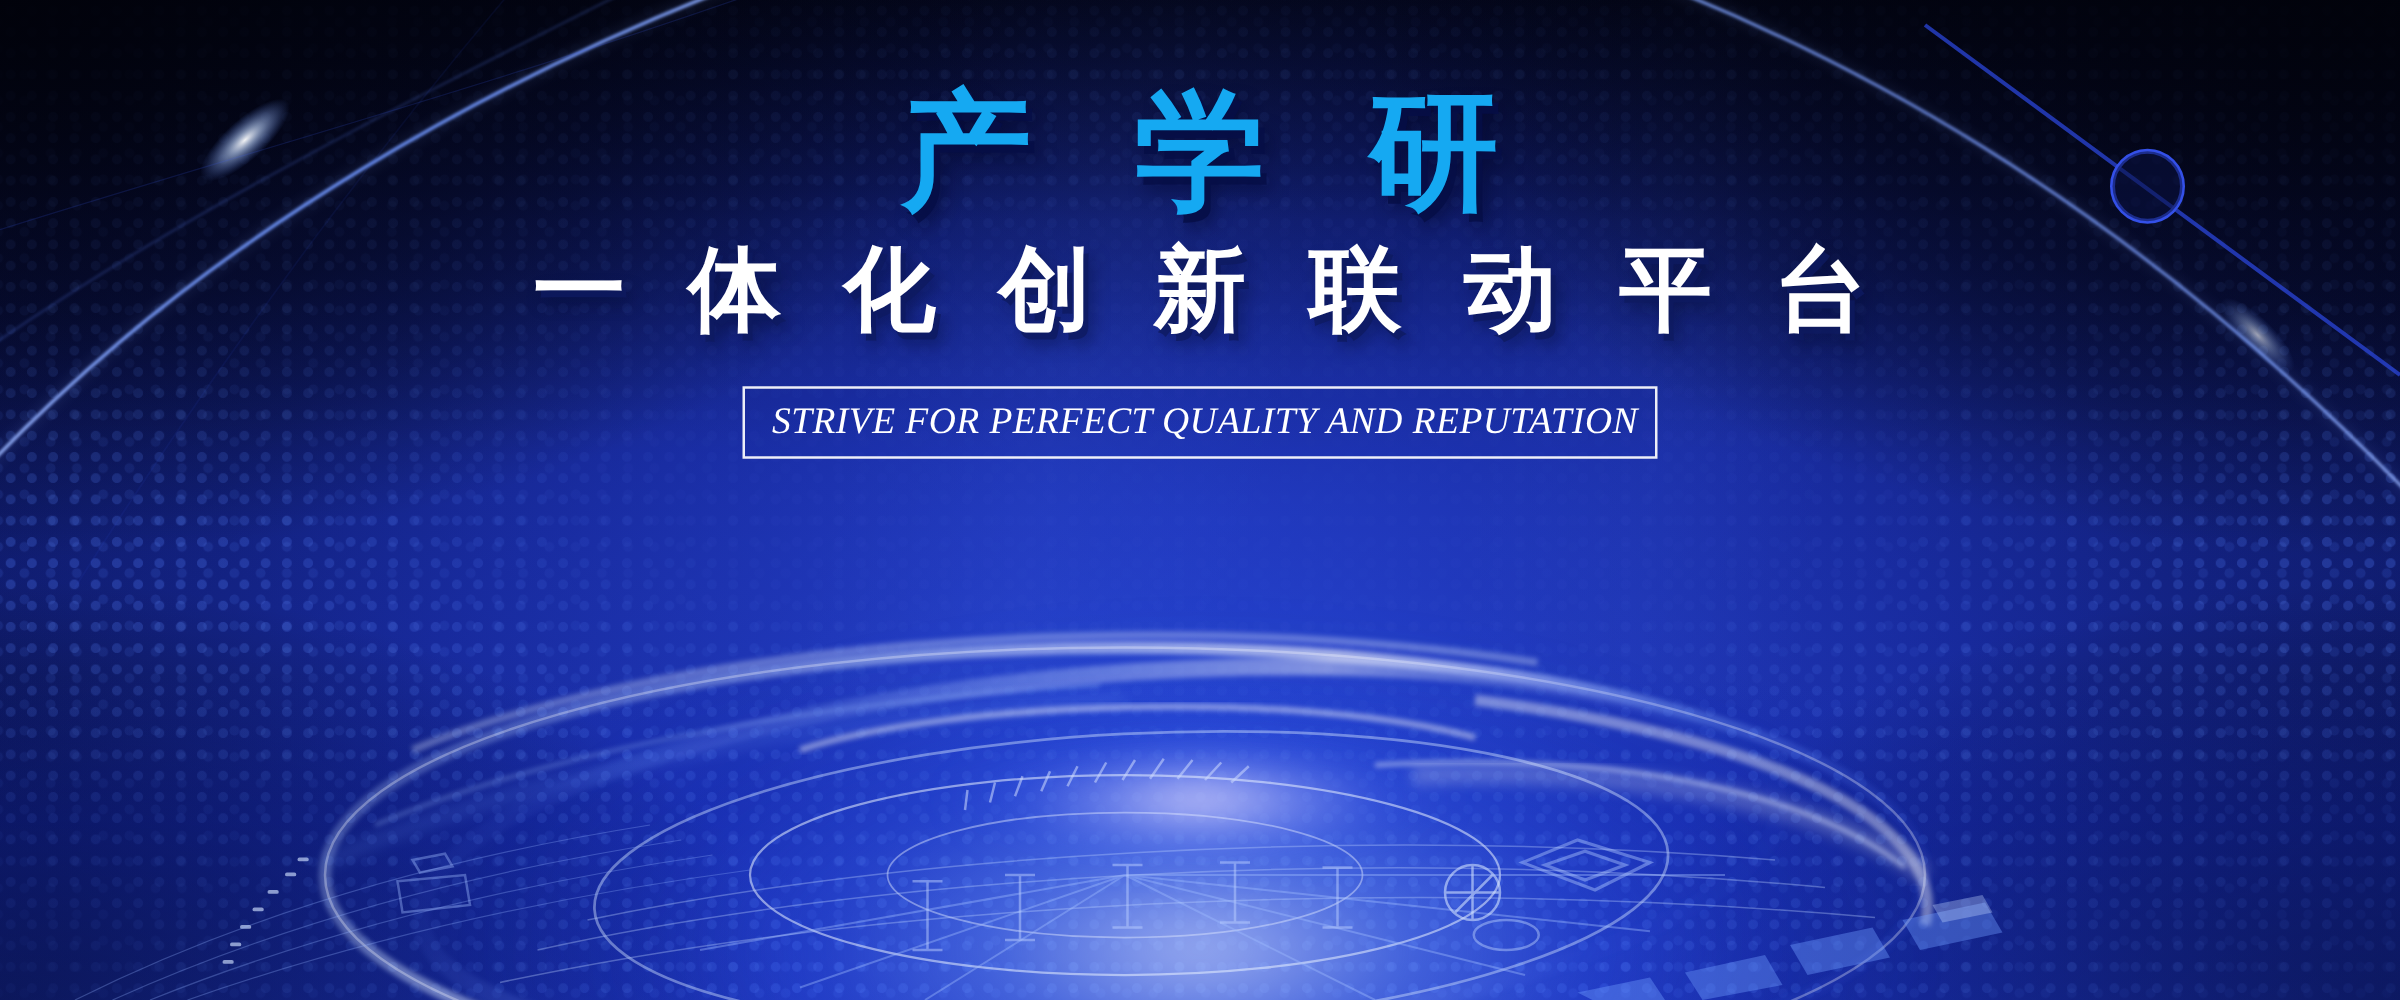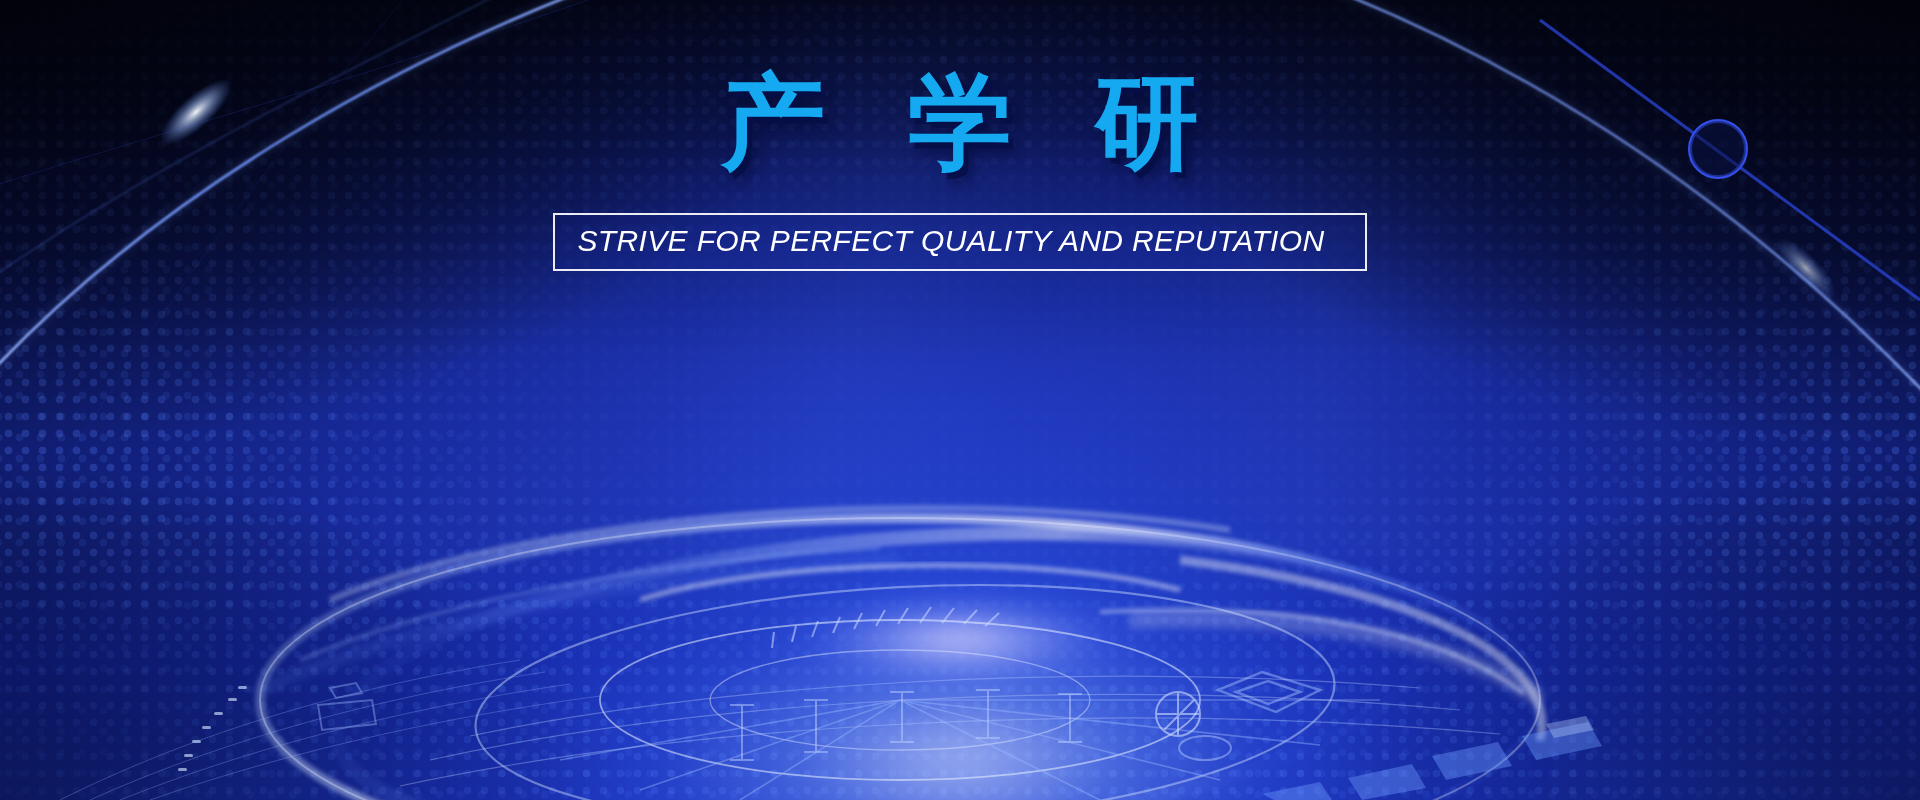--- a/index.html
+++ b/index.html
@@ -99,23 +99,24 @@
       7px 9px 13px rgba(4,10,50,0.50);
   }
 
   .subwrap{
     margin-top:36px;
     display:flex;
     justify-content:center;
   }
   .subbox{
     border:2px solid rgba(255,255,255,0.92);
-    padding:9px 40px 11px 22px;
+    padding:9px 14px 11px 22px;
     display:inline-block;
     background:rgba(25,45,160,0.12);
+    font-family:Liberation Serif, serif;
   }
   .subbox .sub{
     font-size:30px;
     font-style:italic;
     letter-spacing:0.012em;
     color:#ffffff;
     white-space:nowrap;
     font-weight:400;
   }
 
@@ -338,20 +339,21 @@
       </g>
 
       <path d="M 640 600 C 760 560, 1040 552, 1180 590" fill="none" stroke="#ffffff" stroke-width="5" opacity="0.45" filter="url(#soft)"></path>
     </g>
   </svg>
 
   <div class="hud-core"></div>
 
   <div class="content">
     <div class="line1">产 学 研</div>
+    <div class="line2">一 体 化 创 新 联 动 平 台</div>
     <div class="subwrap">
       <div class="subbox">
         <span class="sub">STRIVE FOR PERFECT QUALITY AND REPUTATION</span>
       </div>
     </div>
   </div>
 
 </div>
 
 </body></html>

